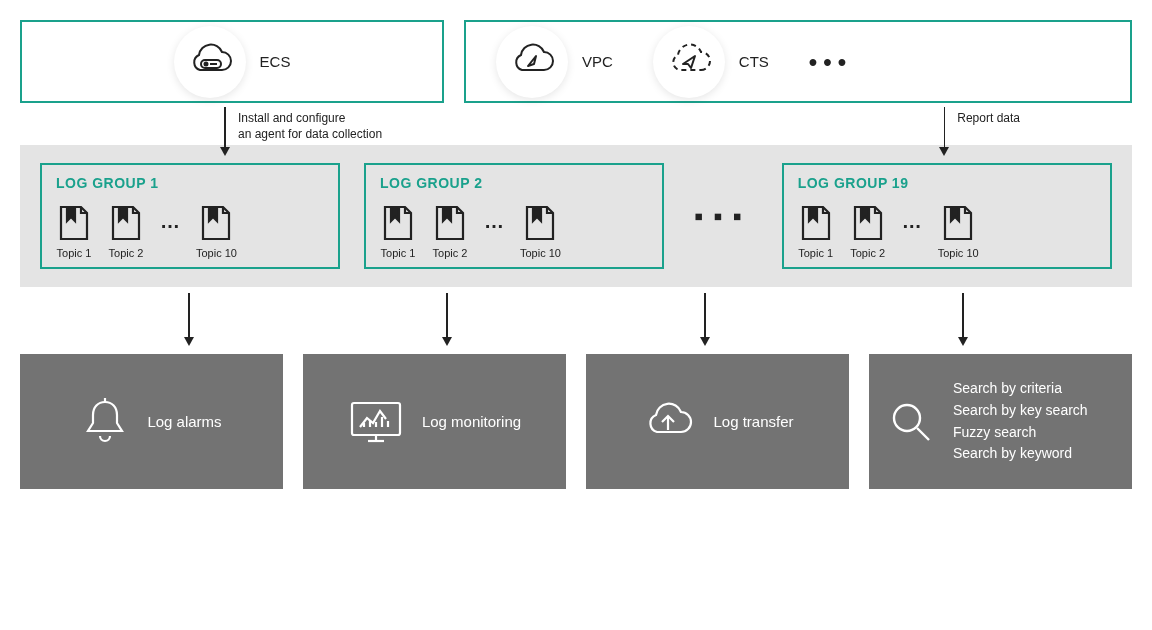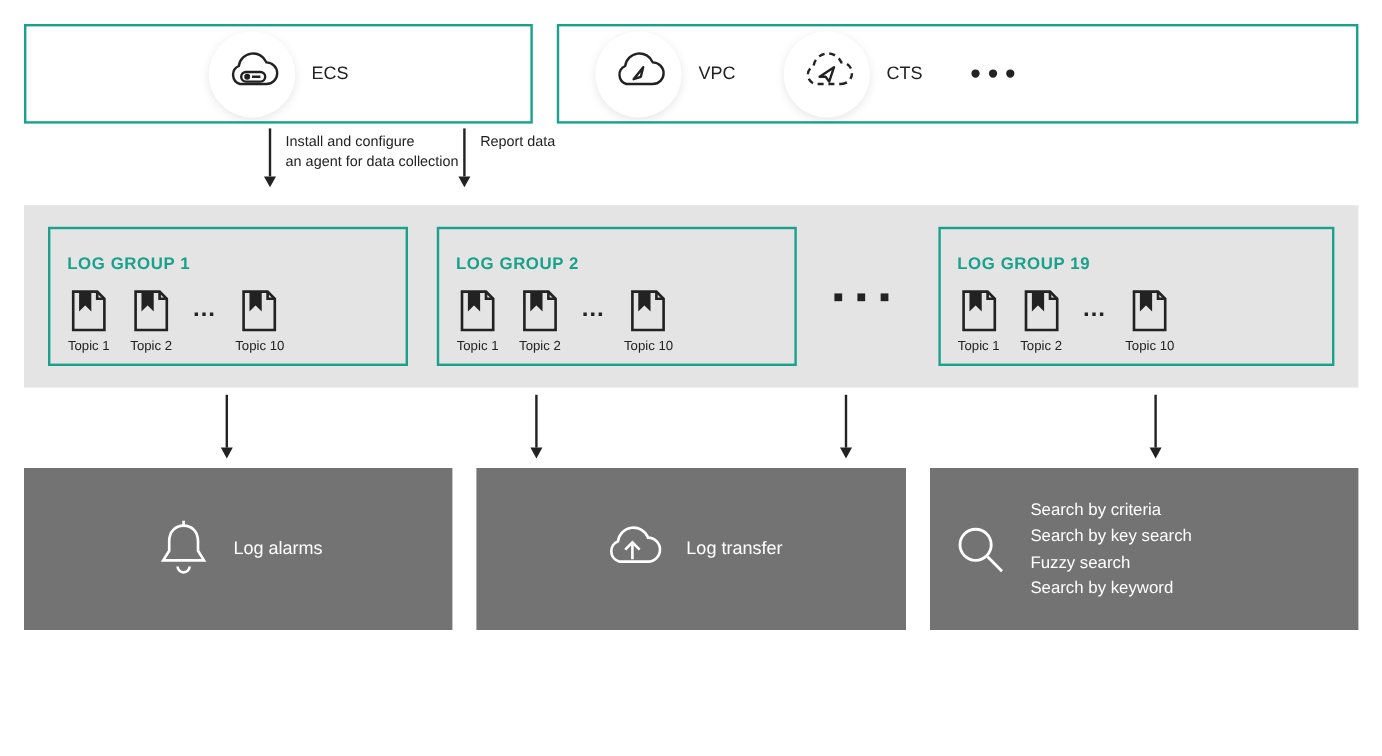--- a/index.html
+++ b/index.html
@@ -26,44 +26,44 @@
     width: 72px; height: 72px;
     border-radius: 50%;
     background: #fff;
     box-shadow: 0 2px 8px rgba(0,0,0,0.1);
     display: flex; align-items: center; justify-content: center;
   }
   .cloud-item { display: flex; align-items: center; gap: 14px; }
   .cloud-label { font-size: 15px; color: #222; }
   .dots { font-size: 24px; font-weight: bold; letter-spacing: 6px; color: #222; }
   .arrow-zone {
-    display: flex; justify-content: flex-start;
+    display: flex; justify-content: space-between;
     padding: 4px 0 0 0;
-    height: 68px;
+    height: 42px;
     position: relative;
   }
   .arrow-col { display: flex; align-items: flex-start; gap: 8px; }
   .arrow-label { font-size: 12px; line-height: 1.3; color: #222; padding-top: 4px; }
   .vstrut { display: inline-flex; flex-direction: column; align-items: center;}
   .vline { width: 1.5px; background: #222; }
   .vhead {
     width: 0; height: 0;
     border-left: 5px solid transparent;
     border-right: 5px solid transparent;
     border-top: 9px solid #222;
   }
   .gray-band {
     background: #e4e4e4;
     padding: 18px 20px;
     display: flex; align-items: center; gap: 24px;
   }
   .log-group {
     border: 2px solid #1aa18c;
     background: #fff0;
-    padding: 20px 14px 8px 14px;
+    padding: 10px 14px 8px 14px;
     width: 300px;
   }
   .log-group-title {
     color: #1aa18c; font-weight: bold; font-size: 14px; letter-spacing: 0.5px;
     margin-bottom: 10px;
   }
   .topics { display: flex; align-items: flex-end; gap: 16px; }
   .topic { display: flex; flex-direction: column; align-items: center; gap: 4px; }
   .topic-label { font-size: 11px; color: #222; }
   .topic-sep { font-size: 20px; font-weight: bold; align-self: center; margin-bottom: 18px; }
@@ -263,20 +263,30 @@
 
   <div class="teal-box">
     <svg width="48" height="52" viewBox="0 0 48 52" fill="none" stroke="#fff" stroke-width="2.2">
       <path d="M24 6c-7 0-12 5-12 13v8l-5 8h34l-5-8v-8c0-8-5-13-12-13z"></path>
       <path d="M24 6v-4"></path>
         <path d="M19 40a5 5 0 0 0 10 0"></path>
     </svg>
     <span class="teal-label">Log alarms</span>
   </div>
 
+  <div class="teal-box">
+    <svg width="56" height="50" viewBox="0 0 56 50" fill="none" stroke="#fff" stroke-width="2.2">
+      <rect x="4" y="6" width="48" height="32" rx="2"></rect>
+      <path d="M20 44h16"></path>
+        <path d="M28 38v6"></path>
+      <path d="M12 30l7-9 6 5 7-12 6 8"></path>
+      <path d="M16 30v-4M22 30v-7M28 30v-5M34 30v-10M40 30v-6"></path>
+    </svg>
+    <span class="teal-label">Log monitoring</span>
+  </div>
 
   <div class="teal-box">
     <svg width="54" height="44" viewBox="0 0 54 44" fill="none" stroke="#fff" stroke-width="2.2">
       <path d="M40 32a10 10 0 0 0 0-20 13 13 0 0 0-25 3 9 9 0 0 0 1 17h24z"></path>
       <path d="M27 30V16"></path>
         <path d="M21 22l6-6 6 6"></path>
     </svg>
     <span class="teal-label">Log transfer</span>
   </div>
 

